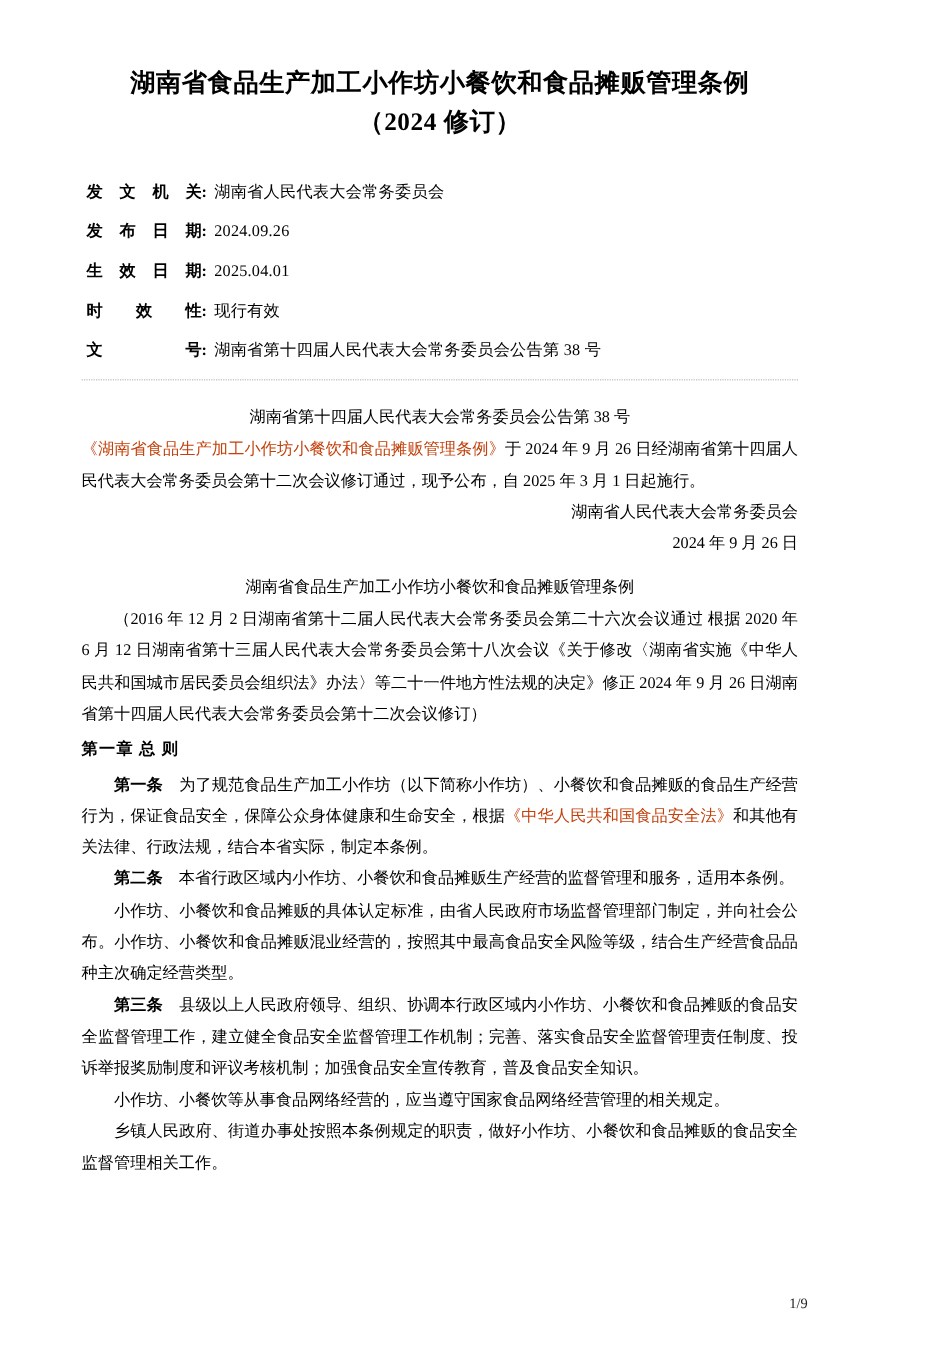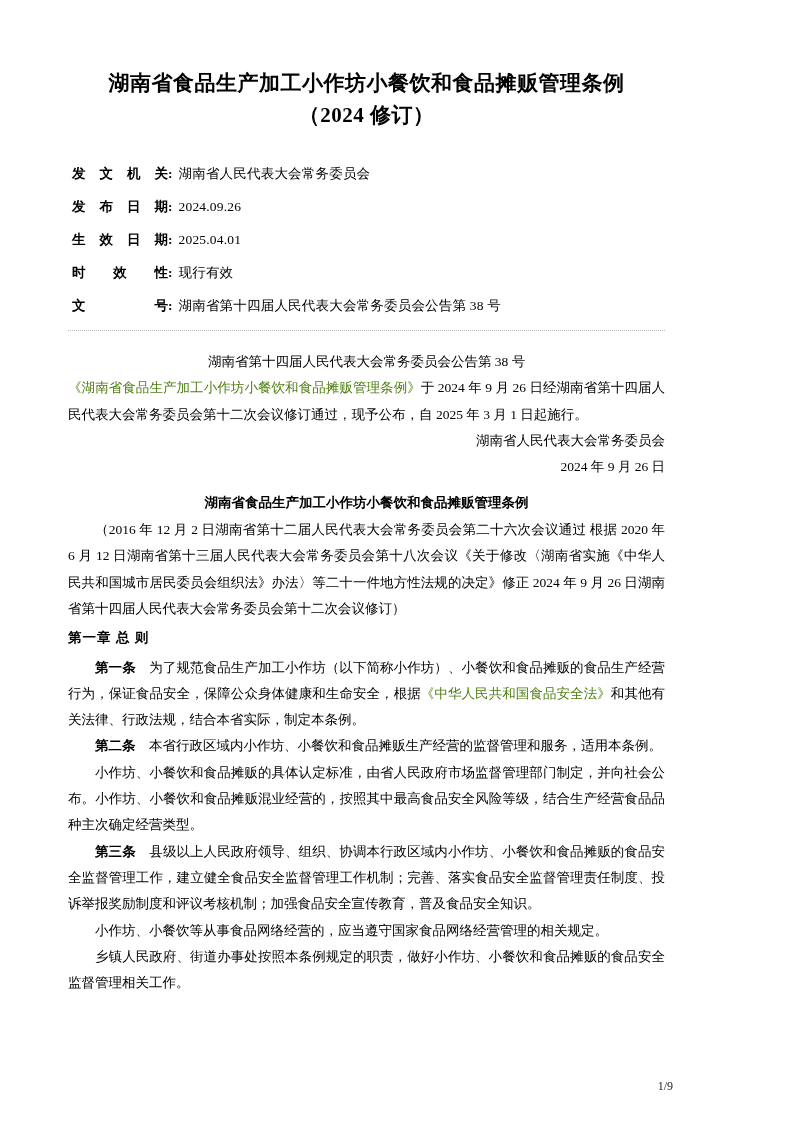--- a/index.html
+++ b/index.html
@@ -12,21 +12,21 @@
     height: 1122px;
     font-family: "Liberation Serif", "DejaVu Serif", serif;
     color: #000000;
     position: relative;
     overflow: hidden;
   }
   .page {
     width: 733px;
     height: 1122px;
     box-sizing: border-box;
-    padding: 50px 68px 40px 68px;
+    padding: 36px 68px 40px 68px;
     position: relative;
   }
   .doc-title {
     font-size: 21px;
     font-weight: bold;
     text-align: center;
     line-height: 1.5;
     margin: 18px 10px 0 10px;
     letter-spacing: 0.5px;
   }
@@ -74,32 +74,32 @@
   }
   .indent2 { text-indent: 2em; }
   .right-align {
     text-align: right;
     font-size: 13.5px;
     line-height: 1.95;
   }
   .sub-title {
     text-align: center;
     font-size: 13.5px;
-    font-weight: bold;
+    font-weight: normal;
     line-height: 2.1;
     margin-top: 8px;
   }
   .chapter {
     font-size: 13.5px;
     font-weight: bold;
     line-height: 2.4;
     letter-spacing: 1px;
   }
   .link {
-    color: #4d7c0f;
+    color: #c2410c;
     text-decoration: none;
   }
   .art-no {
     font-weight: bold;
   }
   .page-num {
     position: absolute;
     right: 60px;
     bottom: 28px;
     font-size: 12px;

